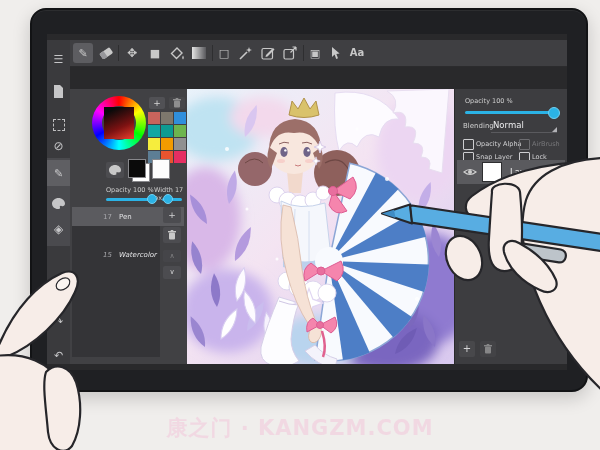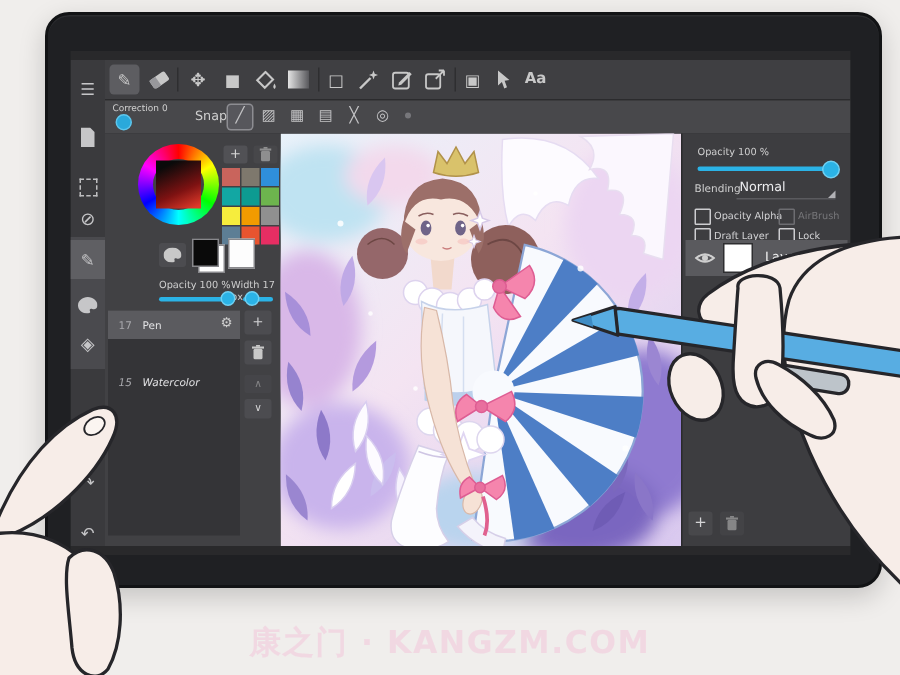--- a/index.html
+++ b/index.html
@@ -28,21 +28,21 @@
   .wheel{position:absolute;left:22px;top:7px;width:54px;height:54px;border-radius:50%;background:conic-gradient(#f00,#ff0,#0f0,#0ff,#00f,#f0f,#f00);}
   .wheelhole{position:absolute;left:32px;top:17px;width:34px;height:34px;border-radius:50%;background:#414144;}
   .hsv{position:absolute;left:34px;top:18px;width:30px;height:32px;background:linear-gradient(155deg,#0a0a0a 15%,#7e1212 62%,#e03a2a 95%);}
   .minibtn{position:absolute;width:16px;height:12px;background:#515155;border-radius:2px;color:#d6d6d6;font-size:9px;display:flex;align-items:center;justify-content:center;}
   .swgrid{position:absolute;left:78px;top:23px;width:40px;display:grid;grid-template-columns:repeat(3,12px);grid-auto-rows:12px;gap:1px;}
   .sw{width:12px;height:12px;}
   .fgbtn{position:absolute;left:36px;top:73px;width:18px;height:16px;background:#4c4c50;border-radius:2px;display:flex;align-items:center;justify-content:center;}
   .slider{position:absolute;height:2.5px;background:#2bb3e6;border-radius:2px;}
   .knob{position:absolute;width:10px;height:10px;border-radius:50%;background:#2bb3e6;border:1.5px solid #6fd0f2;box-sizing:border-box;}
   .blist{position:absolute;left:2px;top:118px;width:88px;height:150px;background:#343437;}
-  .brow{position:absolute;left:0;width:88px;height:19px;display:flex;align-items:center;color:#e2e2e4;font-size:7px;}
+  .brow{position:absolute;left:0;width:88px;height:19px;display:flex;align-items:center;color:#e2e2e4;font-size:7px;padding-left:24px;}
   .brow .num{width:16px;text-align:right;color:#a8a8ac;margin-right:7px;}
   .brow.sel{background:#5b5b5f;}
   .pbtn{position:absolute;left:93px;width:18px;height:16px;background:#4c4c50;border-radius:2px;display:flex;align-items:center;justify-content:center;color:#d2d2d4;font-size:9px;}
   
   .layerpanel{position:absolute;left:407px;top:55px;width:113px;height:275px;background:#3d3d40;border-left:1px solid #2a2a2c;box-sizing:border-box;}
   .cb{position:absolute;width:9px;height:9px;border:1.5px solid #cdcdd0;border-radius:1px;background:transparent;}
   .cb.dim{border-color:#6d6d71;}
   .cblbl{position:absolute;font-size:6.5px;color:#d2d2d4;}
   .cblbl.dim{color:#77777a;}
   .layerrow{position:absolute;left:2px;top:71px;width:108px;height:24px;background:#5a5a5e;display:flex;align-items:center;}
@@ -116,44 +116,20 @@
         <div class="tbtn" style="left:255px;">
           <svg width="12" height="14">
               <path d="M3,1 L3,11 L5.6,8.6 L7.2,13 L9,12.2 L7.4,7.9 L10.6,7.4 Z" fill="#c8c8c8"></path>
             </svg>
         </div>
         <div class="tbtn" style="left:275px;width:24px;">
             <span class="g" style="font-size:10px;font-weight:bold;">Aa</span>
           </div>
       </div>
 
-      <div class="bar2">
-        <div class="lbl abs" style="left:5px;top:2px;font-size:6px;">Correction 0</div>
-        <div class="abs" style="left:7px;top:9px;width:11px;height:11px;border-radius:50%;background:#2aa9db;border:1px solid #5ec6ec;box-sizing:border-box;"></div>
-        <div class="lbl abs" style="left:60px;top:6px;font-size:8.5px;">Snap</div>
-        <div class="sbtn sel" style="left:82px;">
-            <span class="g">╱</span>
-          </div>
-        <div class="sbtn" style="left:101px;">
-            <span class="g">▨</span>
-          </div>
-        <div class="sbtn" style="left:120px;">
-            <span class="g">▦</span>
-          </div>
-        <div class="sbtn" style="left:139px;">
-            <span class="g">▤</span>
-          </div>
-        <div class="sbtn" style="left:158px;">
-            <span class="g">╳</span>
-          </div>
-        <div class="sbtn" style="left:177px;">
-            <span class="g">◎</span>
-          </div>
-        <div class="abs" style="left:200px;top:8px;width:4px;height:4px;border-radius:50%;background:#77777b;"></div>
-      </div>
 
       <div class="sidebar">
         <div class="sico" style="top:8px;">
             <span class="g">☰</span>
           </div>
         <div class="sico" style="top:40px;">
           <svg width="11" height="13">
               <path d="M1,0 H7 L10,3 V13 H1 Z" fill="#c6c6c8"></path>
             </svg>
         </div>
@@ -387,21 +363,21 @@
         <div class="knob" style="left:93px;top:18px;width:12px;height:12px;"></div>
         <div class="lbl abs" style="left:8px;top:33px;font-size:7px;text-align:center;">Blending</div>
         <div class="abs" style="left:38px;top:31px;font-size:8.5px;color:#ececee;">Normal</div>
         <div class="abs" style="left:36px;top:43px;width:66px;height:1px;background:#5a5a5e;"></div>
         <div class="abs" style="left:97px;top:38px;width:0;height:0;border-left:5px solid transparent;border-bottom:5px solid #b2b2b6;"></div>
         <div class="cb" style="left:8px;top:50px;"></div>
         <div class="cblbl" style="left:21px;top:51px;">Opacity Alpha</div>
         <div class="cb dim" style="left:64px;top:50px;"></div>
         <div class="cblbl dim" style="left:77px;top:51px;">AirBrush</div>
         <div class="cb" style="left:8px;top:63px;"></div>
-        <div class="cblbl" style="left:21px;top:64px;">Draft Layer</div>
+        <div class="cblbl" style="left:21px;top:64px;">Snap Layer</div>
         <div class="cb" style="left:64px;top:63px;"></div>
         <div class="cblbl" style="left:77px;top:64px;">Lock</div>
         <div class="layerrow">
           <svg width="14" height="10" style="margin-left:6px;">
               <path d="M1,5 Q7,0 13,5 Q7,10 1,5 Z" fill="none" stroke="#cfcfcf" stroke-width="1.2"></path>
               <circle cx="7" cy="5" r="2" fill="#cfcfcf"></circle>
             </svg>
           <div style="width:18px;height:18px;background:#fff;border:1px solid #2e2e30;margin-left:5px;"></div>
           <span style="margin-left:8px;font-size:8.5px;color:#f0f0f0;">Layer</span>
           <span class="g" style="position:absolute;right:6px;color:#d0d0d0;font-size:10px;">⚙</span>

